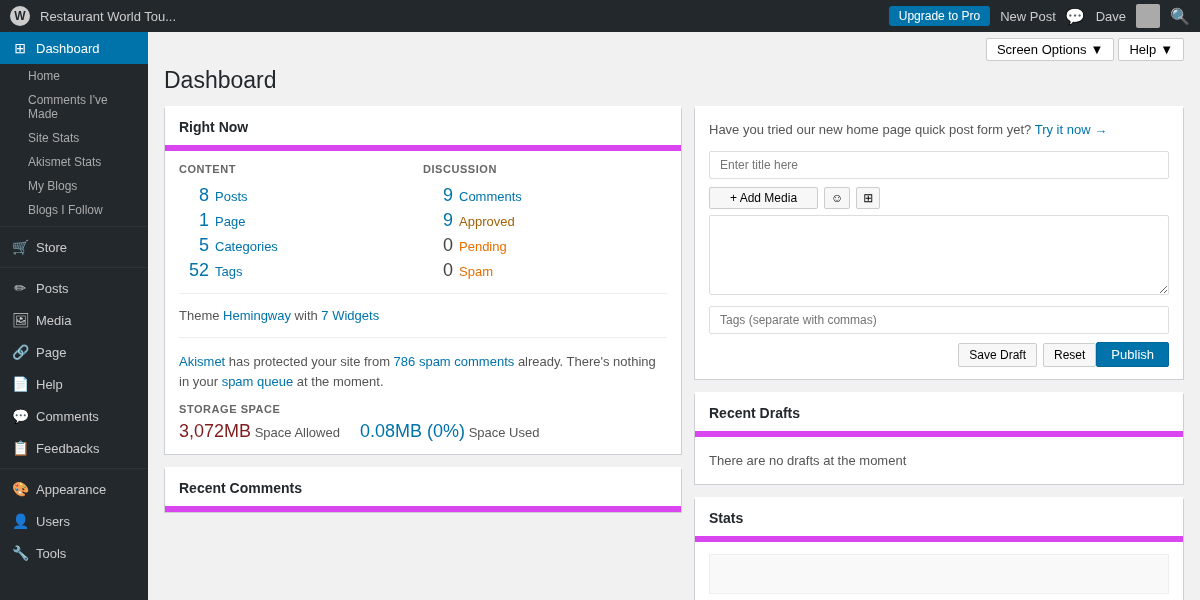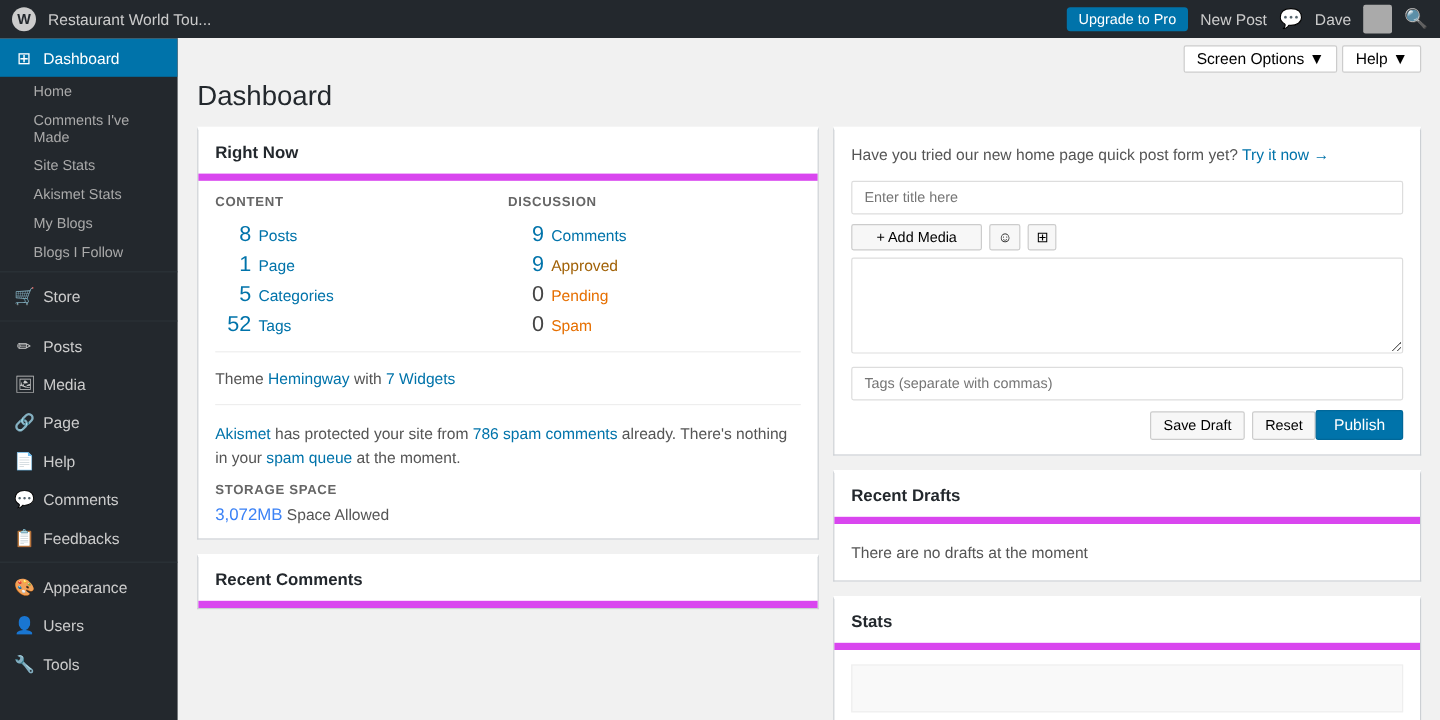--- a/index.html
+++ b/index.html
@@ -143,21 +143,21 @@
     .rn-label { color: #0073aa; font-size: 13px; cursor: pointer; }
     .rn-label-orange { color: #e66f00; font-size: 13px; }
     .rn-count-neutral { font-size: 18px; color: #444; font-weight: 400; min-width: 30px; text-align: right; }
     .right-now-divider { border: none; border-top: 1px solid #eee; margin: 10px 0; }
     .theme-line { font-size: 13px; color: #555; padding: 4px 0; }
     .theme-link { color: #0073aa; cursor: pointer; }
     .akismet-line { font-size: 13px; color: #555; padding: 4px 0; line-height: 1.5; }
     .storage-section { margin-top: 8px; }
     .storage-header { font-size: 11px; letter-spacing: 0.05em; color: #666; text-transform: uppercase; font-weight: 600; padding-bottom: 6px; }
     .storage-row { display: flex; gap: 20px; }
-    .storage-allowed { font-size: 14px; color: #3b82f6; }
+    .storage-allowed { font-size: 18px; color: #7f1d1d; }
     .storage-label { font-size: 13px; color: #555; }
 
     
     .recent-comment-item { display: flex; align-items: flex-start; gap: 10px; padding: 6px 0; border-bottom: 1px solid #f0f0f0; }
     .comment-avatar { width: 35px; height: 35px; background: #ccc; flex-shrink: 0; overflow: hidden; }
     .comment-text { font-size: 13px; color: #555; }
     .comment-link { color: #0073aa; cursor: pointer; }
 
     
     .quickpress-intro { font-size: 13px; color: #555; margin-bottom: 12px; line-height: 1.4; }
@@ -387,20 +387,24 @@
             <div class="akismet-line">
               <span class="theme-link">Akismet</span><span> has protected your site from </span><span class="theme-link">786 spam comments</span><span> already. There's nothing in your </span><span class="theme-link">spam queue</span><span> at the moment.</span>
             </div>
             <div class="storage-section">
               <div class="storage-header">STORAGE SPACE</div>
               <div class="storage-row">
                 <span>
                   <span class="storage-allowed">3,072MB</span>
                   <span class="storage-label">Space Allowed</span>
                 </span>
+                <span>
+                  <span style="color:#0073aa;font-size:18px;">0.08MB (0%)</span>
+                  <span class="storage-label">Space Used</span>
+                </span>
               </div>
             </div>
           </div>
         </div>
 
         <div class="postbox">
           <div class="postbox-title">Recent Comments</div>
         </div>
 
       </div>

